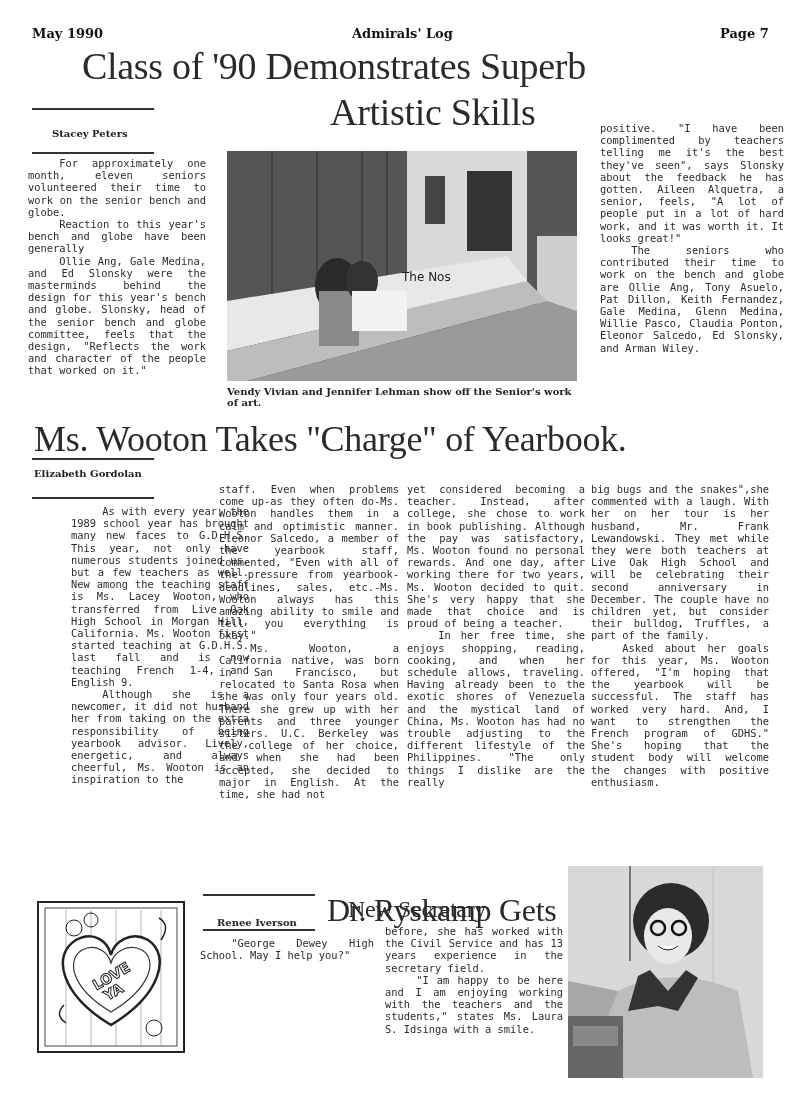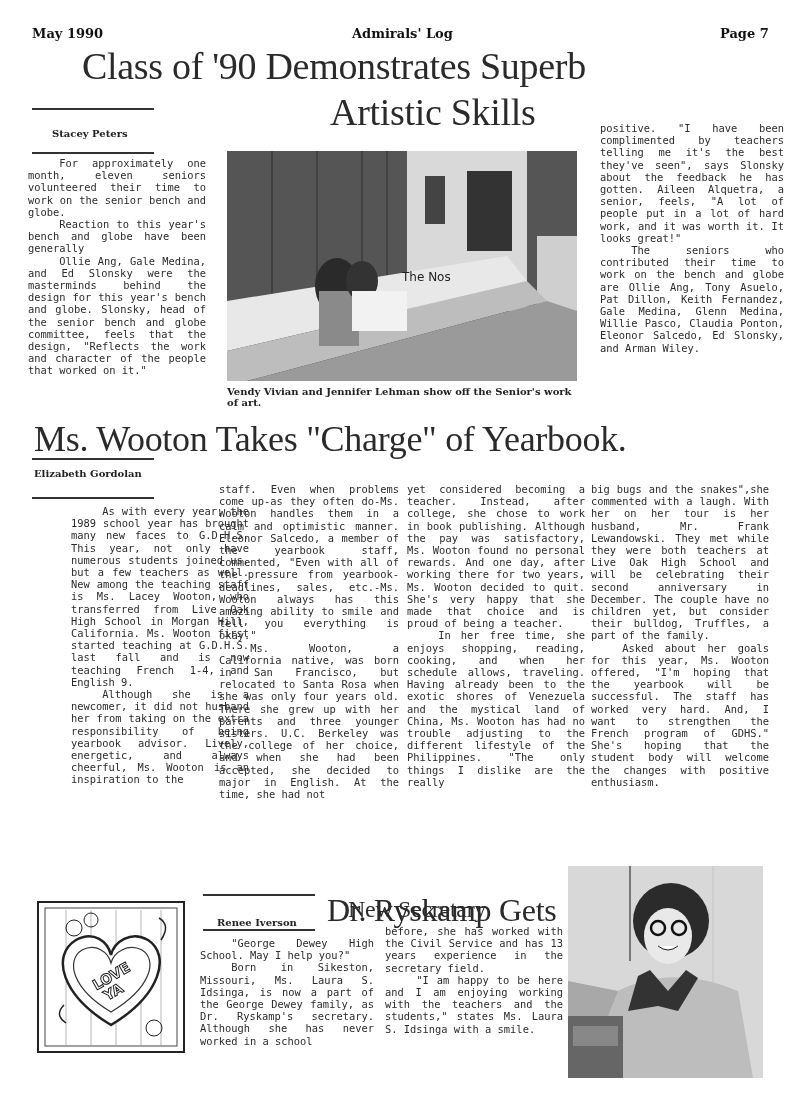--- a/index.html
+++ b/index.html
@@ -114,21 +114,20 @@
     <circle cx="118" cy="128" r="8" fill="none" stroke="#222"></circle>
     <path d="M125 40 q10 -15 -2 -22" fill="none" stroke="#222" stroke-width="1.5"></path>
     <path d="M28 105 q-10 10 2 18" fill="none" stroke="#222" stroke-width="1.5"></path>
     <text x="58" y="82" font-size="14" font-weight="bold" fill="#fff" stroke="#222" stroke-width="1" transform="rotate(-30 75 82)" font-family="DejaVu Sans, sans-serif">LOVE</text>
     <text x="70" y="96" font-size="14" font-weight="bold" fill="#fff" stroke="#222" stroke-width="1" transform="rotate(-30 80 96)" font-family="DejaVu Sans, sans-serif">YA</text>
   </svg>
 </div>
 
 <div class="col" style="left:200px;top:937px;width:174px;">
   <p>"George Dewey High School. May I help you?"</p>
-  <p>Born in Sikeston, Missouri, Ms. Laura S. Idsinga, is now a part of the George Dewey family, as Dr. Ryskamp's secretary. Although she has never worked in a school</p>
 </div>
 <div class="col" style="left:385px;top:925px;width:178px;">
   <p class="noindent">before, she has worked with the Civil Service and has 13 years experience in the secretary field.</p>
   <p>"I am happy to be here and I am enjoying working with the teachers and the students," states Ms. Laura S. Idsinga with a smile.</p>
 </div>
 
 <div class="photo" style="left:568px;top:866px;width:195px;height:212px;background:#ddd;">
   <svg width="195" height="212" viewBox="0 0 195 212">
     <rect width="195" height="212" fill="#d8d8d8"></rect>
     <line x1="62" y1="0" x2="62" y2="95" stroke="#777" stroke-width="2"></line>

